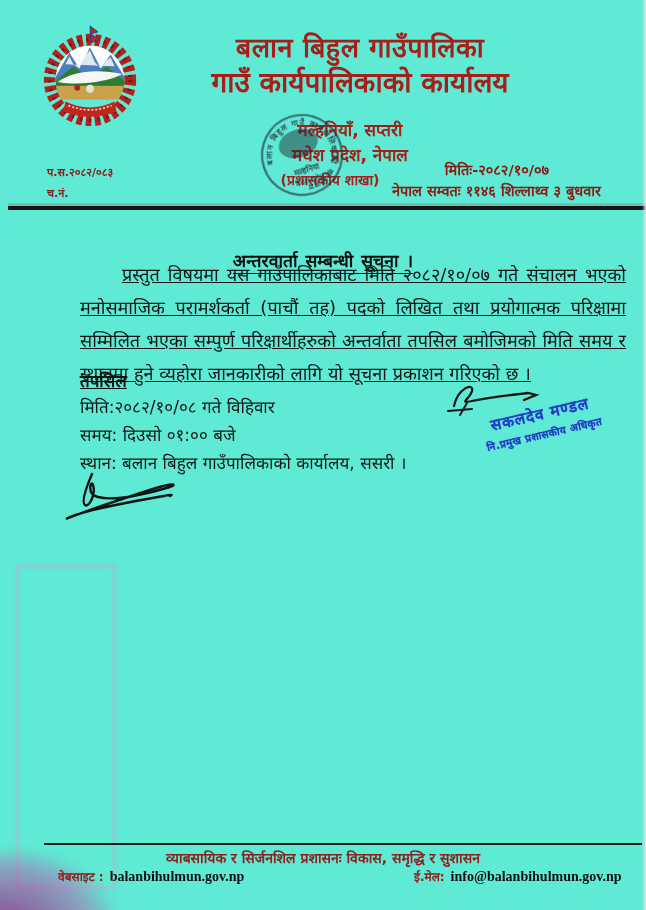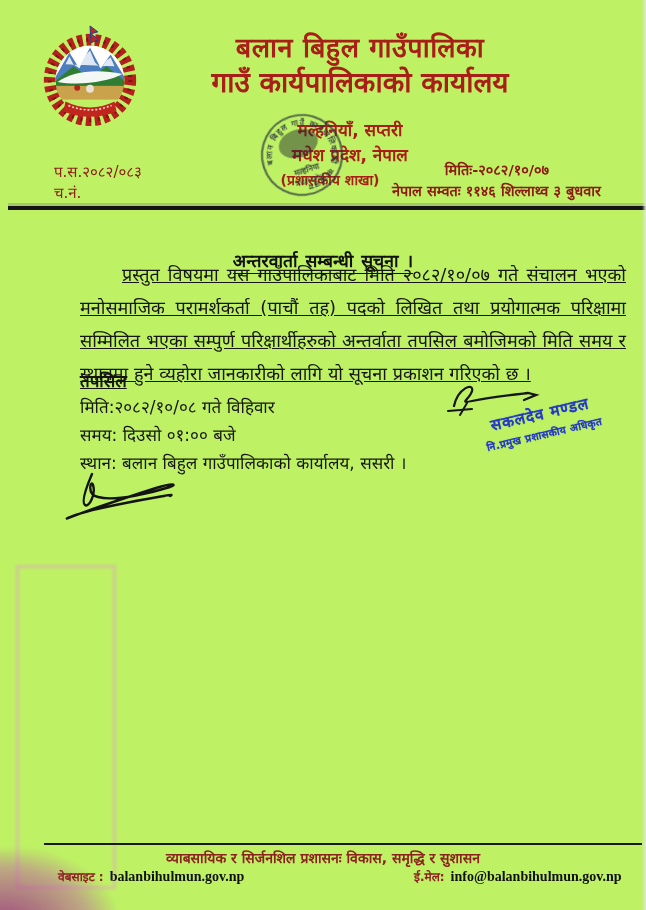--- a/index.html
+++ b/index.html
@@ -1,38 +1,38 @@
 <!DOCTYPE html>
 <html><head>
 <meta charset="utf-8">
 <style>
   html,body{margin:0;padding:0;background:#ffffff;}
   .page{
-    position:relative;width:646px;height:910px;background:#bef264;
+    position:relative;width:646px;height:910px;background:#5eead4;
     font-family:"DejaVu Sans",sans-serif;overflow:hidden;color:#1c1c1c;
   }
   .page::after{ 
     content:"";position:absolute;top:0;right:0;width:4px;height:100%;
     background:linear-gradient(to left,#e3e3e3,rgba(255,255,255,0));pointer-events:none;
   }
   
   .logo{position:absolute;left:36px;top:22px;width:108px;height:112px;}
   .title1{position:absolute;left:150px;top:28px;width:420px;text-align:center;
     font-size:27px;font-weight:bold;color:#a81e18;letter-spacing:.5px;}
   .title2{position:absolute;left:120px;top:62px;width:480px;text-align:center;
     font-size:28px;font-weight:bold;color:#a81e18;}
   .addr1{position:absolute;left:180px;top:118px;width:340px;text-align:center;
     font-size:17px;font-weight:bold;color:#a81e18;}
   .addr2{position:absolute;left:180px;top:143px;width:340px;text-align:center;
     font-size:17px;font-weight:bold;color:#a81e18;}
   .addr3{position:absolute;left:180px;top:170px;width:300px;text-align:center;
     font-size:14px;font-weight:bold;color:#a81e18;}
   .seal{position:absolute;left:252px;top:105px;width:100px;height:100px;
     transform:rotate(-18deg);opacity:.85;filter:blur(.4px);}
-  .refs{position:absolute;left:54px;top:162px;font-size:15px;font-weight:normal;color:#8c1a16;line-height:21px;}
+  .refs{position:absolute;left:47px;top:162px;font-size:11px;font-weight:bold;color:#8c1a16;line-height:21px;}
   .dateblk{position:absolute;right:4px;top:160px;width:250px;font-size:14.5px;font-weight:bold;
     color:#8c1a16;line-height:21px;}
   .dateblk .d1{text-align:center;padding-right:40px;}
   .dateblk .d2{text-align:left;}
   .hrule{position:absolute;left:8px;top:206px;width:638px;height:4px;background:#141414;
     box-shadow:0 -3px 0 rgba(120,120,120,.35);}
   
   .subject{position:absolute;left:0;top:220px;width:646px;text-align:center;margin-top:28px;}
   .subject span{font-size:17.5px;font-weight:bold;color:#111;
     border-bottom:1.6px solid #111;padding-bottom:2px;word-spacing:2px;}

